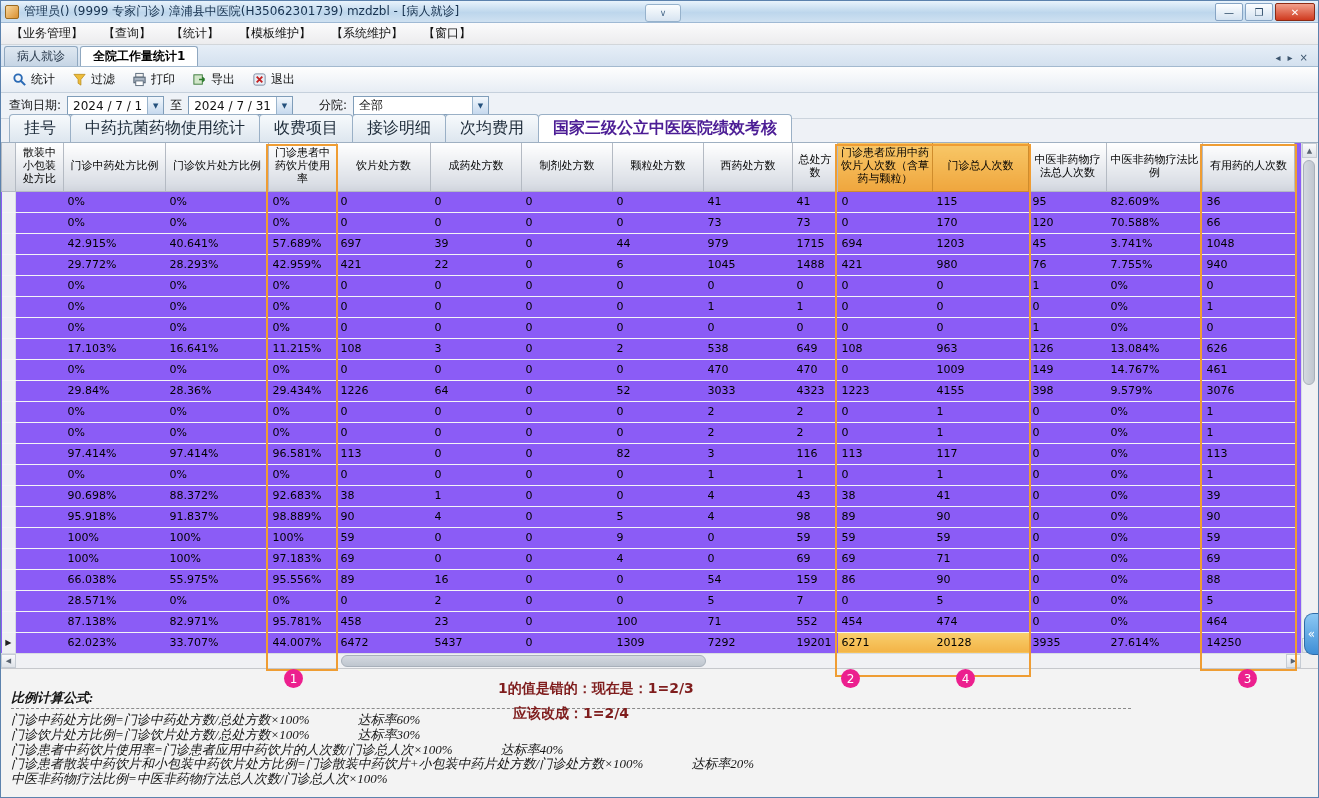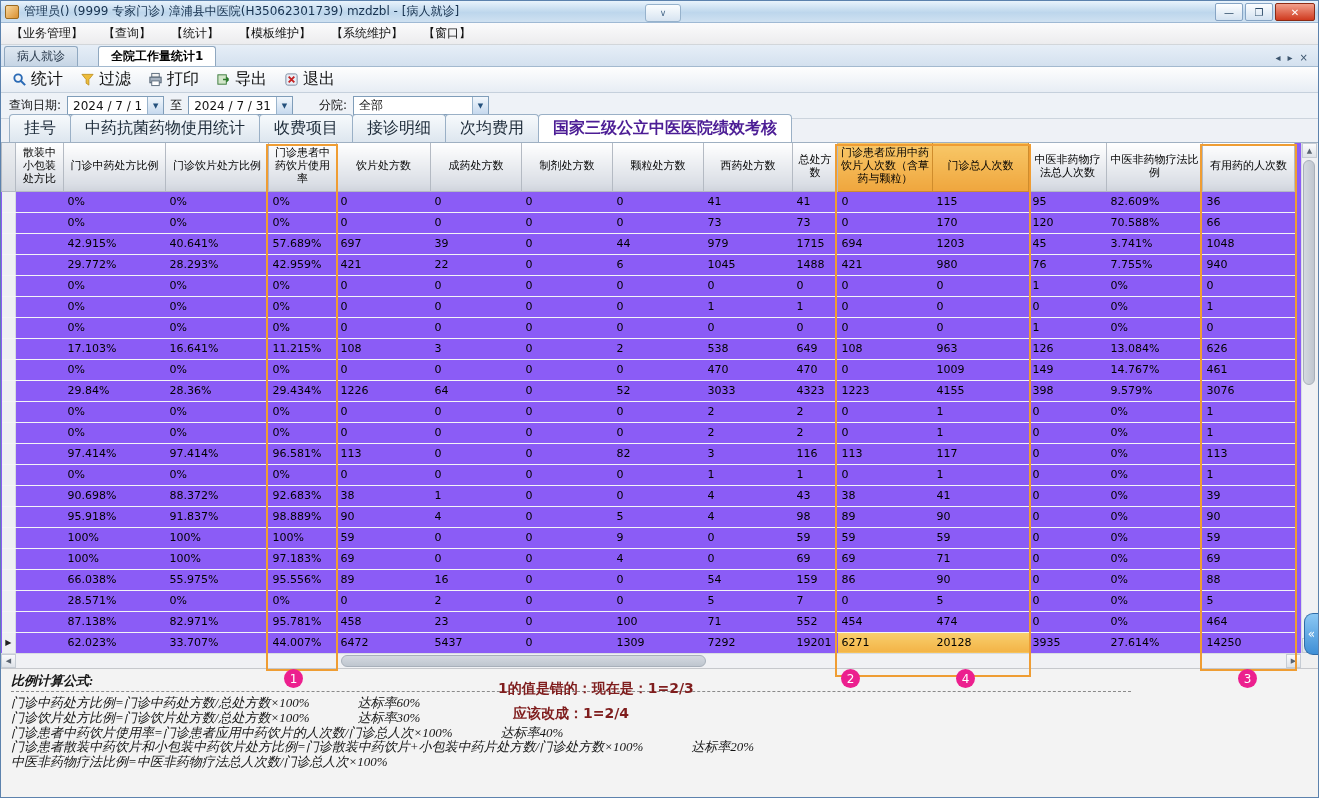--- a/index.html
+++ b/index.html
@@ -16,28 +16,28 @@
   .win-btn{width:28px;height:18px;border:1px solid #86a4c4;display:flex;align-items:center;justify-content:center;font-size:10px;background:linear-gradient(#fdfeff,#d3e2f1);color:#2c4a68;border-radius:2px;margin-left:2px}
   .win-btn.close{background:linear-gradient(#f2a08c,#cf3a1f);color:#fff;width:40px;border-color:#8c2a14}
 
   
   .menubar{position:absolute;top:22px;left:0;right:0;height:22px;background:linear-gradient(#fbfbfc,#ececee);border-bottom:1px solid #d2d6da;display:flex;gap:16px;padding:0 8px;font-size:12px;color:#111}
   .menu-item{padding:2px 2px;white-space:nowrap}
 
   
   .doctabs{position:absolute;top:44px;left:0;right:0;height:22px;background:linear-gradient(#e6eef7,#d4e1ef);border-bottom:1px solid #a3b9cf;display:flex;align-items:flex-end}
   .doctab-strip{display:flex;align-items:flex-end;height:100%;padding-left:3px}
-  .doctab{height:20px;padding:0 12px;font-size:12px;display:flex;align-items:center;background:linear-gradient(#dfe8f1,#c6d5e5);border:1px solid #90a8c0;border-bottom:none;border-radius:3px 3px 0 0;margin-right:20px;color:#2a3a4c;white-space:nowrap}
+  .doctab{height:20px;padding:0 12px;font-size:12px;display:flex;align-items:center;background:linear-gradient(#dfe8f1,#c6d5e5);border:1px solid #90a8c0;border-bottom:none;border-radius:3px 3px 0 0;margin-right:2px;color:#2a3a4c;white-space:nowrap}
   .doctab.active{background:#fff;font-weight:bold;color:#000}
   .doctab-nav{margin-left:auto;display:flex;gap:7px;padding:0 10px 3px 0;font-size:10px;color:#3c556e;align-items:center}
   .navbtn{cursor:default}
 
   
   .toolbar{position:absolute;top:66px;left:0;right:0;height:26px;background:linear-gradient(#fefefe,#e7edf4);border-bottom:1px solid #c5d0dc;display:flex;align-items:center;padding:0 6px;gap:4px}
-  .tool-btn{display:flex;align-items:center;gap:4px;font-size:16px;color:#111;padding:2px 8px 2px 5px;border-radius:2px;white-space:nowrap}
+  .tool-btn{display:flex;align-items:center;gap:4px;font-size:12px;color:#111;padding:2px 8px 2px 5px;border-radius:2px;white-space:nowrap}
   .tool-icon{width:15px;height:15px;display:inline-block}
   .tool-icon svg{width:15px;height:15px;display:block}
 
   
   .queryrow{position:absolute;top:92px;left:0;right:0;height:26px;background:#eef2f7;border-bottom:1px solid #ccd4dd;display:flex;align-items:center;font-size:12px;color:#111;gap:6px;padding:0 8px}
   .combo{display:flex;align-items:center;border:1px solid #7f9db9;background:#fff;height:19px}
   .combo .val{padding:0 5px;font-size:12px;white-space:nowrap}
   .combo .arrow{width:16px;height:17px;background:linear-gradient(#f2f7fc,#c6d9ee);border-left:1px solid #9ab4cc;display:flex;align-items:center;justify-content:center;font-size:7px;color:#24507c}
   .branch .val{min-width:118px}
 
@@ -62,21 +62,21 @@
   .varrow.up{top:0}
   .varrow.down{bottom:0}
   .vthumb{position:absolute;top:17px;left:1px;width:12px;height:225px;background:linear-gradient(90deg,#d4d9e0,#bfc6cf);border:1px solid #a8b0ba;border-radius:6px}
   .hscroll{position:absolute;left:0;top:652px;width:1300px;height:15px;background:#f0f1f4;border-top:1px solid #d8dce2}
   .harrow{position:absolute;top:0;width:15px;height:14px;display:flex;align-items:center;justify-content:center;font-size:7px;color:#5a6470;background:linear-gradient(#fafbfc,#dfe3e9);border:1px solid #c6ccd4}
   .harrow.left{left:0}
   .harrow.right{right:0}
   .hthumb{position:absolute;left:340px;top:1px;width:365px;height:12px;background:linear-gradient(#d4d9e0,#bfc6cf);border:1px solid #a8b0ba;border-radius:6px}
 
   
-  .formulas{position:absolute;left:0;top:667px;width:1319px;height:131px;background:#f3f3f3;border-top:1px solid #c6c8cc;padding:3px 10px;font-family:"Liberation Serif","DejaVu Serif",serif;font-style:italic;color:#141414}
+  .formulas{position:absolute;left:0;top:667px;width:1319px;height:131px;background:#f3f3f3;border-top:1px solid #c6c8cc;padding:20px 10px;font-family:"Liberation Serif","DejaVu Serif",serif;font-style:italic;color:#141414}
   .f-title{font-size:13px;font-weight:bold}
   .f-sep{border-bottom:1px dashed #8a8a8a;width:1120px;margin:1px 0 4px}
   .f-line{font-size:13px;line-height:14.8px;display:flex;white-space:nowrap}
   .f-target{margin-left:48px}
 
   
   .ann-box{position:absolute;border:2px solid #ef9d33;z-index:40;pointer-events:none}
   .ann-circle{position:absolute;width:19px;height:19px;border-radius:50%;background:#ec1f8e;color:#fff;font-size:12px;display:flex;align-items:center;justify-content:center;z-index:50;font-style:normal}
   .ann-note{position:absolute;color:#7f1d1d;font-size:14px;font-weight:600;z-index:50;white-space:nowrap}
 

